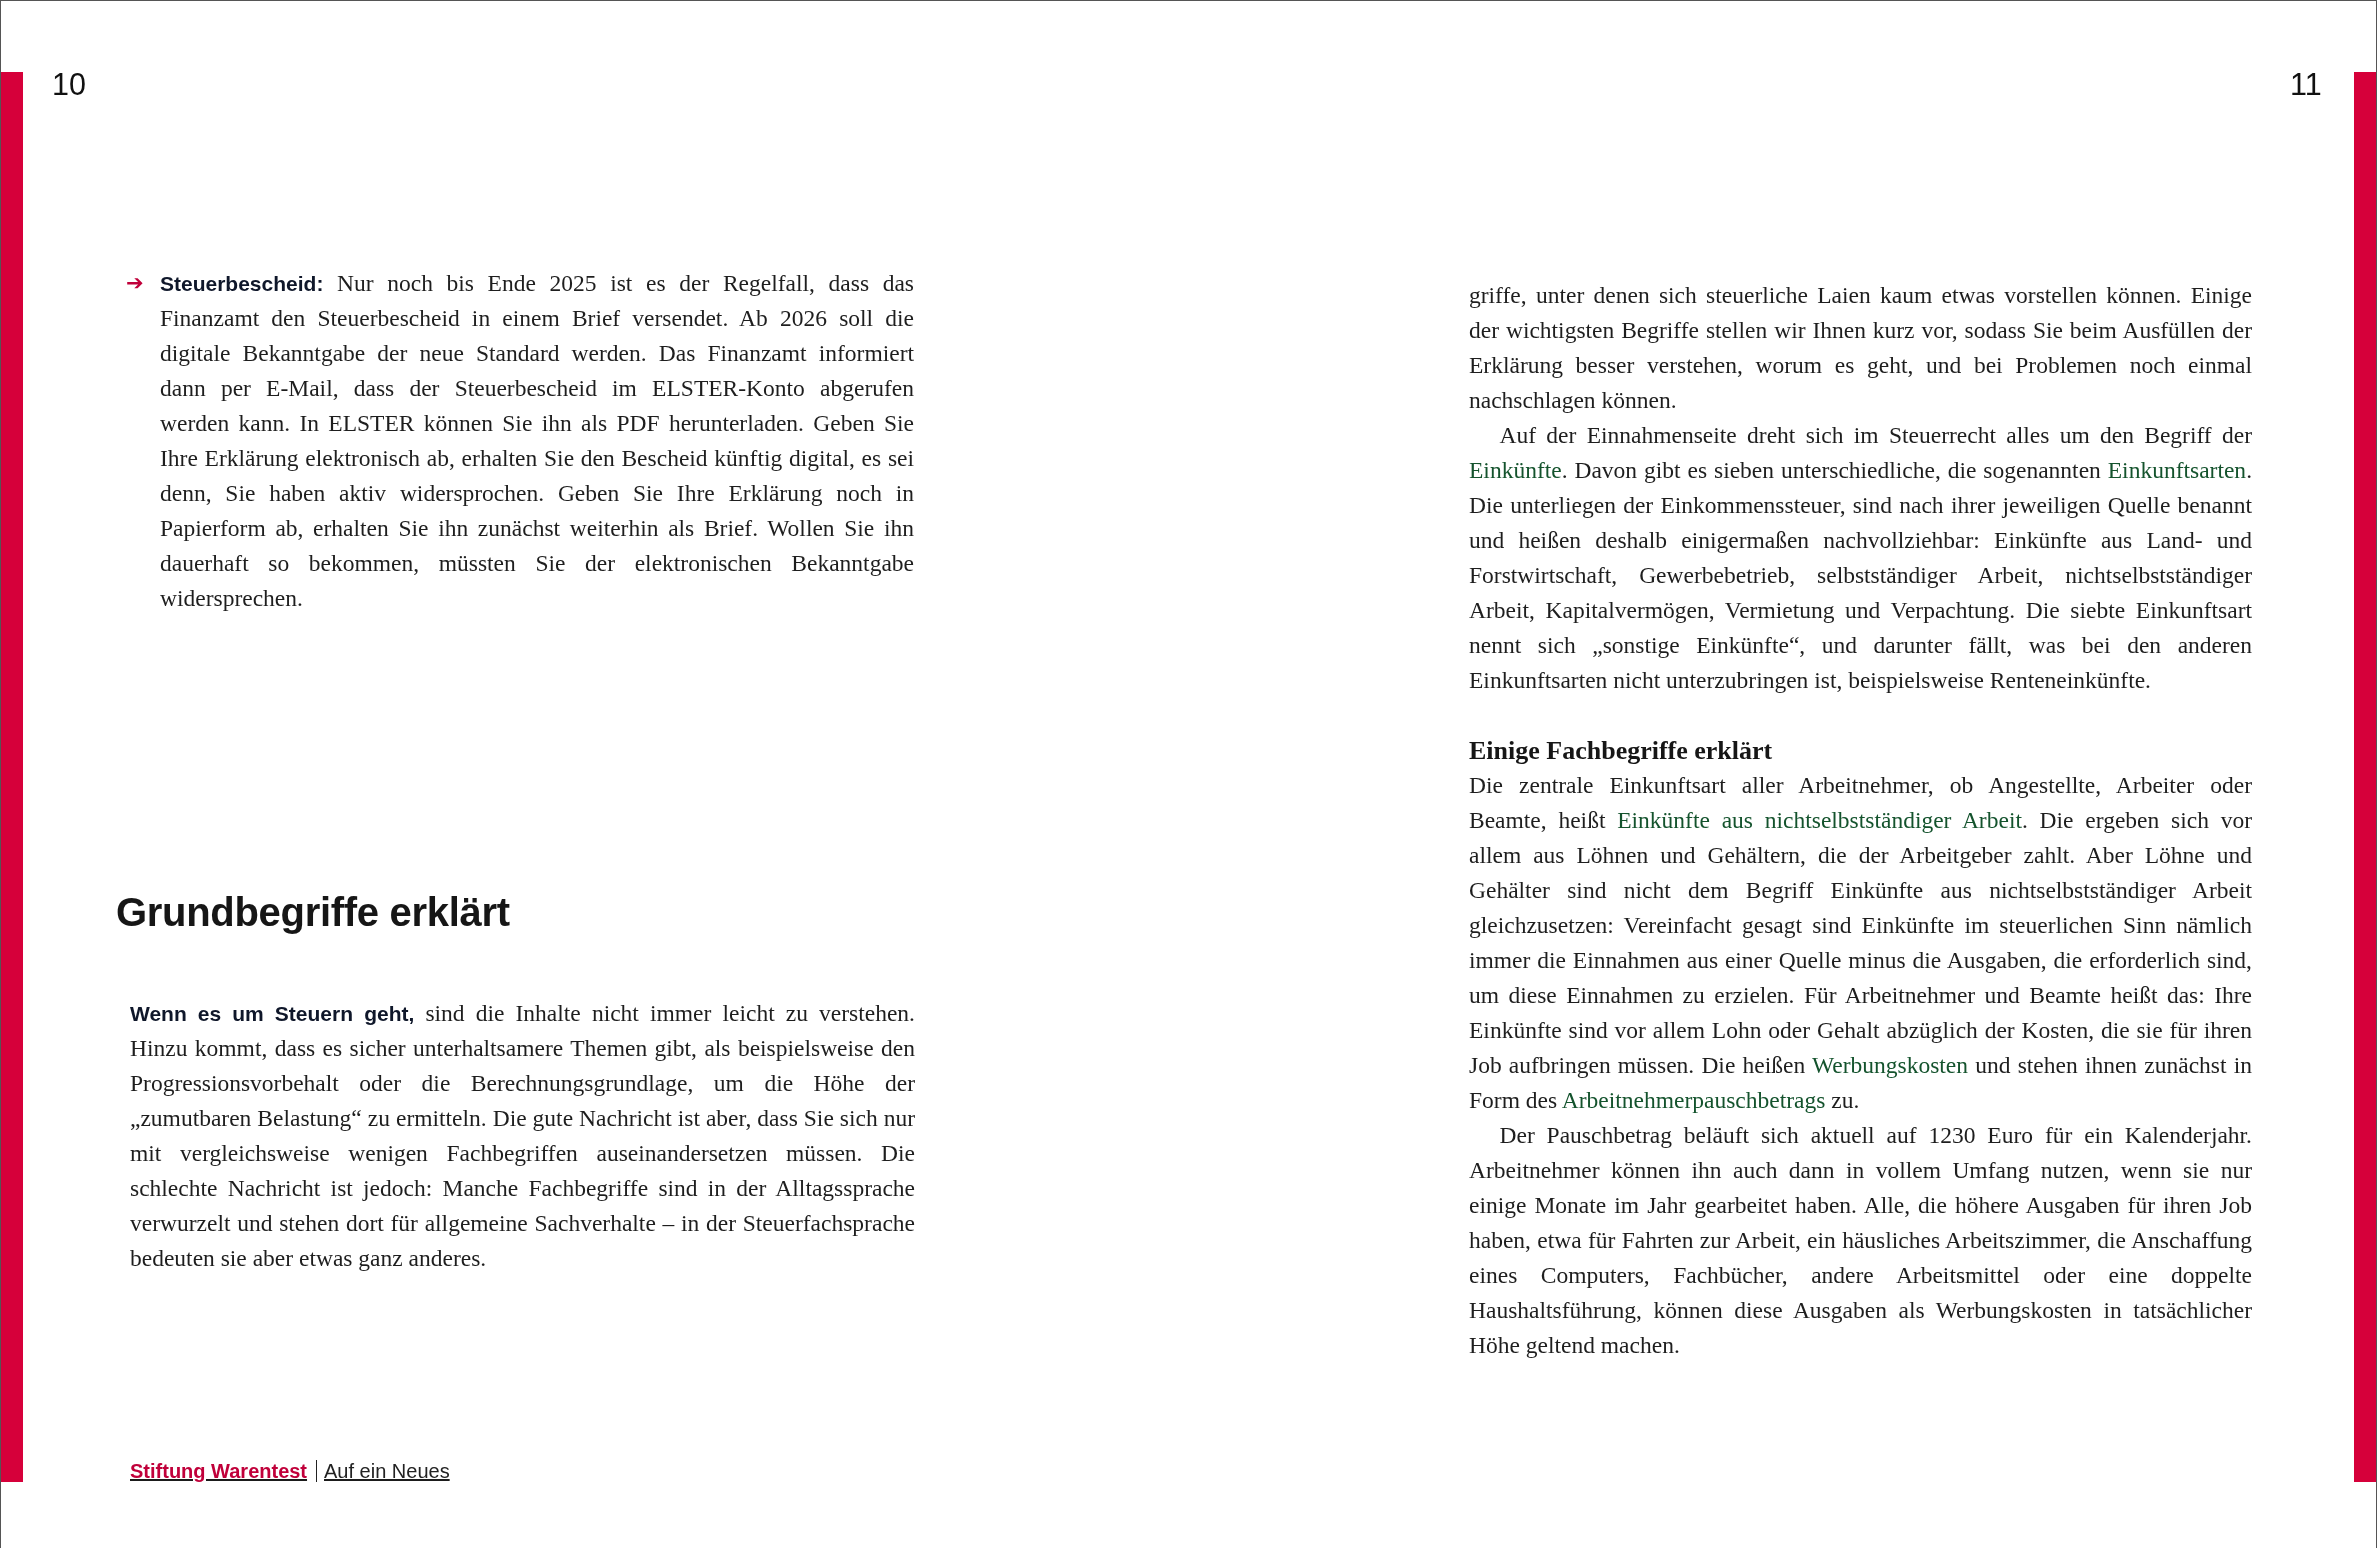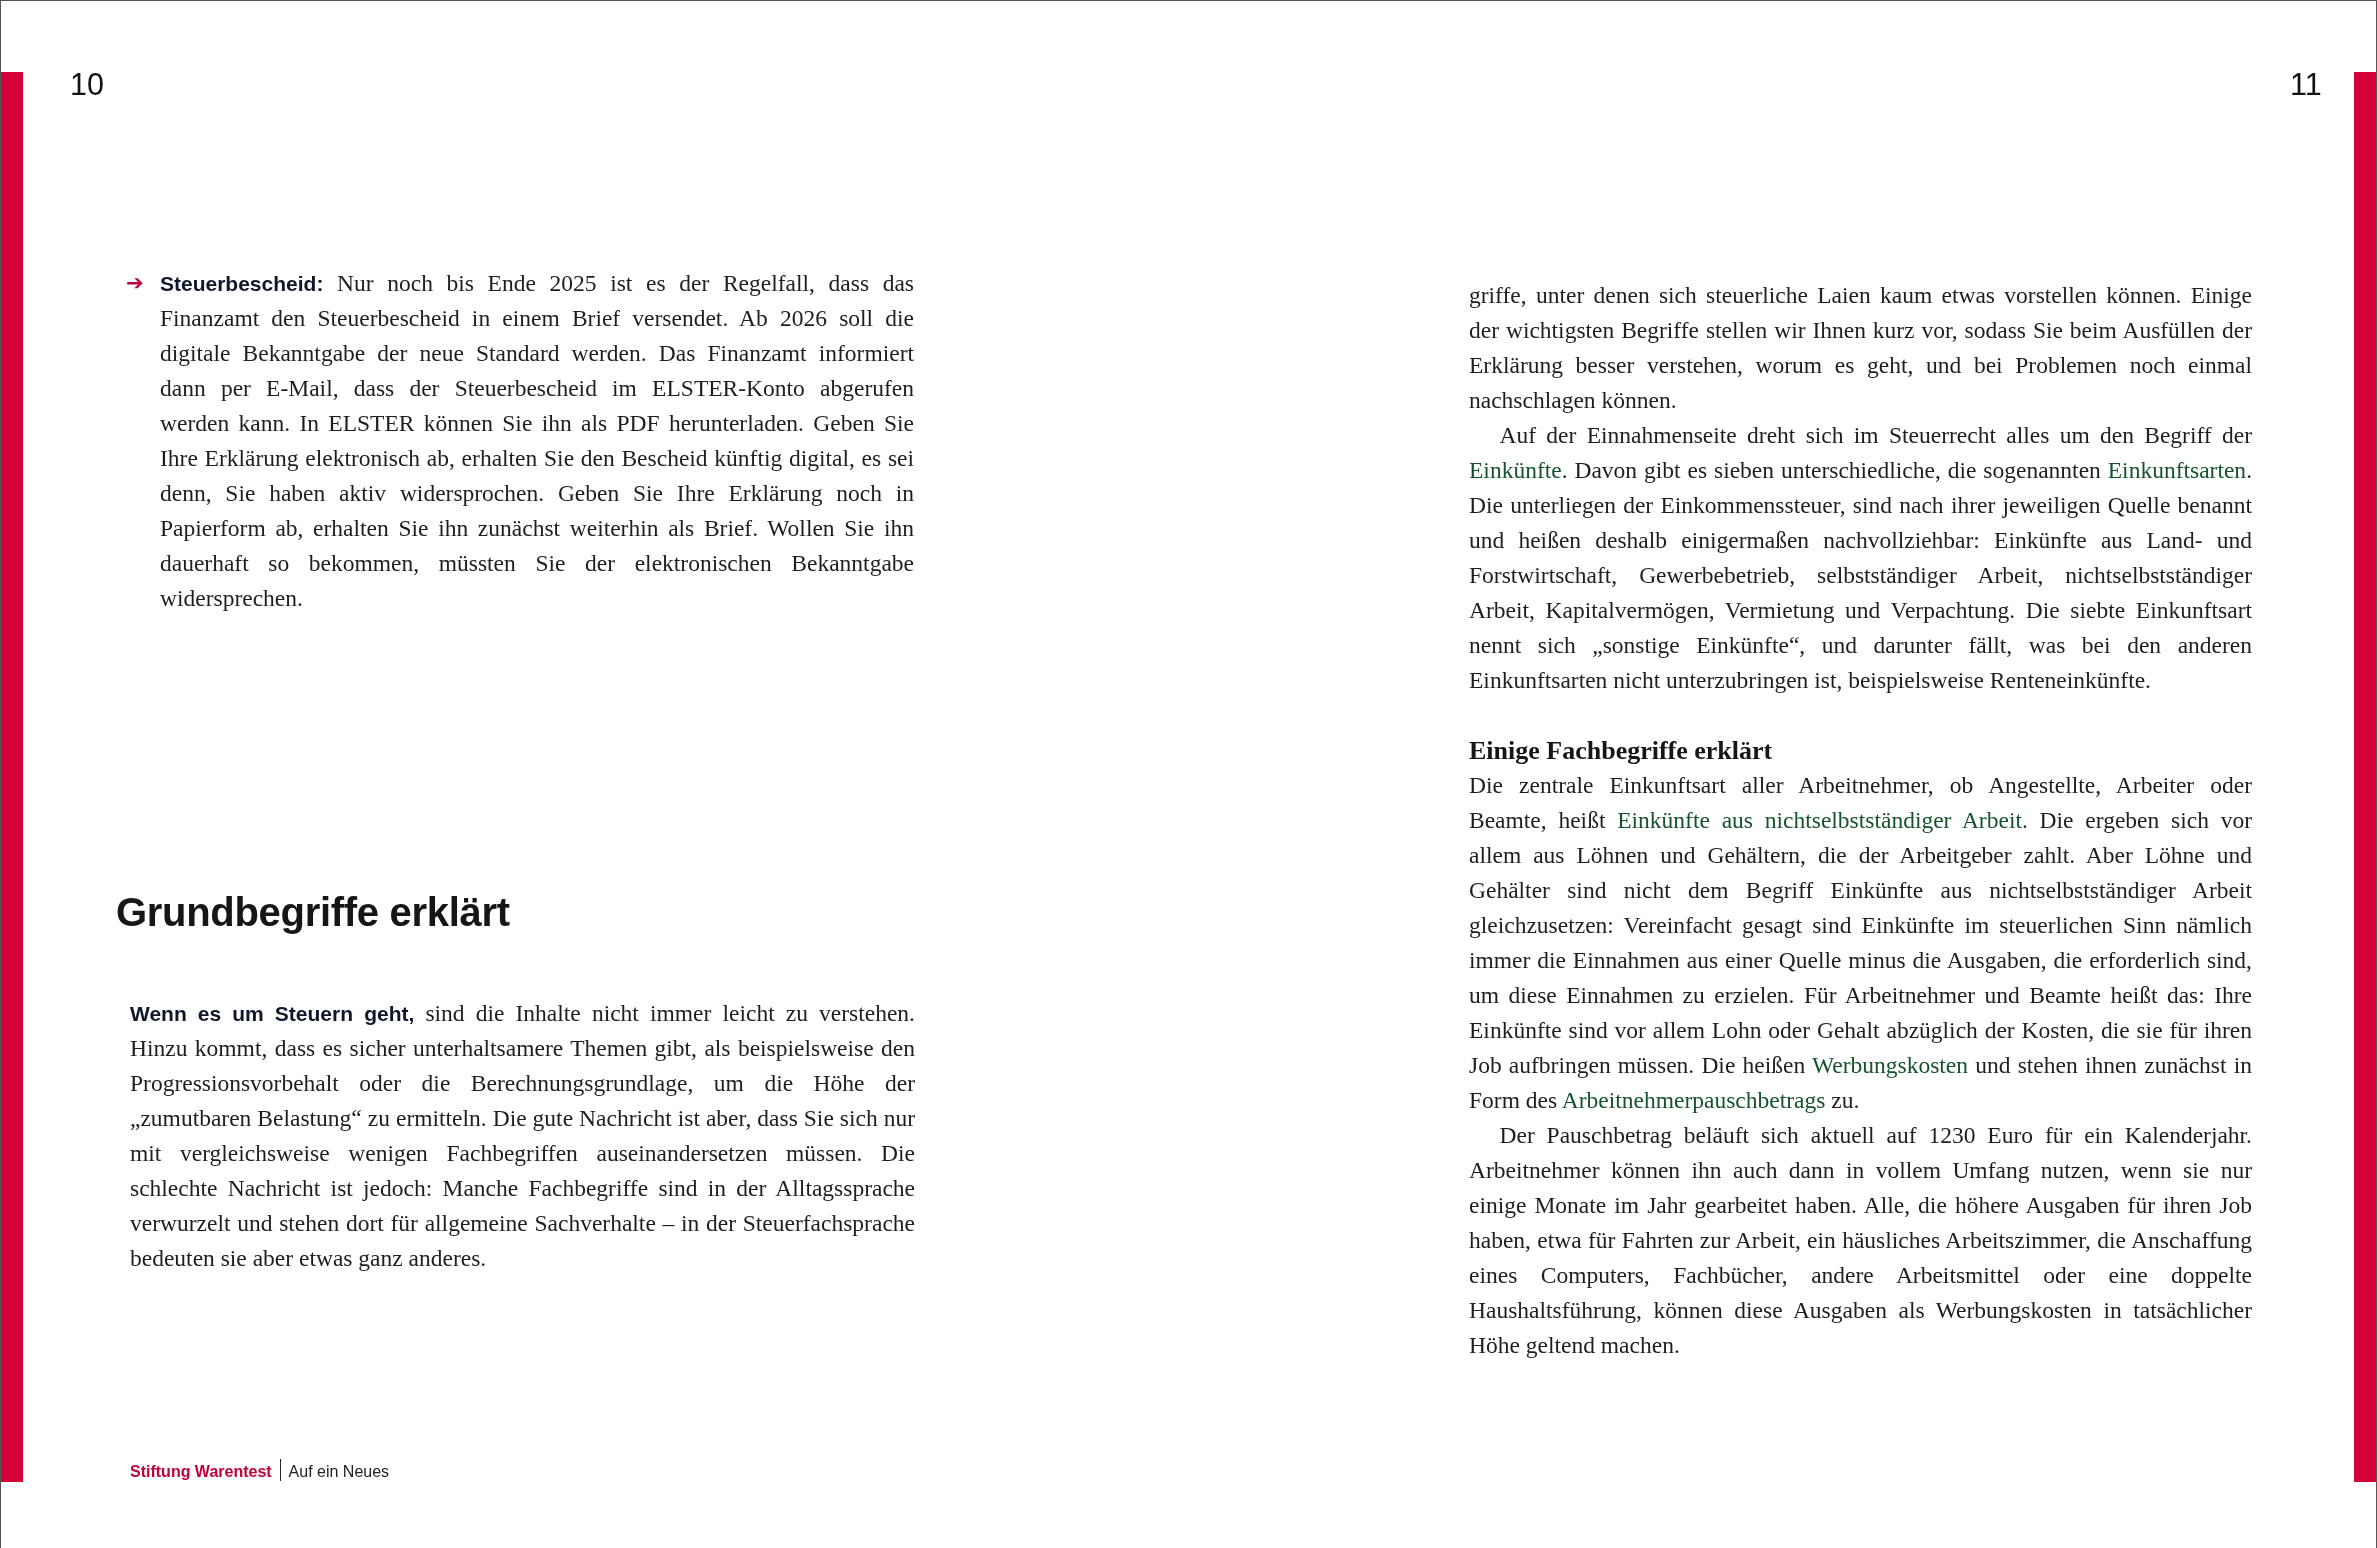--- a/index.html
+++ b/index.html
@@ -9,21 +9,21 @@
     font-family: "DejaVu Serif", "Liberation Serif", serif;
   }
   .frame { position: absolute; left: 0; top: 0; width: 2375px; height: 1547px; border: 1.2px solid #555; }
   .redbar { position: absolute; top: 72px; height: 1410px; width: 21.4px; background: #d6003a; }
   .redbar.left { left: 1.2px; }
   .redbar.right { right: 1.2px; }
   .pagenum {
     position: absolute; top: 66px; font-family: "Liberation Sans", sans-serif;
     font-size: 30.5px; line-height: 37px; color: #111;
   }
-  .pagenum.left { left: 52px; margin-left: 18px; }
+  .pagenum.left { left: 52px; }
   .pagenum.right { left: 2290px; }
 
   .col { position: absolute; font-family: "Liberation Serif", "DejaVu Serif", serif; font-size: 23.5px; line-height: 35px; color: #1e1e1e; }
   .col p { margin: 0; text-align: justify; hyphens: manual; }
   .indent { text-indent: 30.5px; }
 
   .c-left-top { left: 160px; top: 266px; width: 754px; }
   .bullet-row { position: relative; }
   .bullet-arrow {
     position: absolute; left: -34px; top: 0; color: #c0003a;
@@ -31,21 +31,21 @@
   }
   .red-lead { color: #0f172a; font-family: "Liberation Sans", sans-serif; font-weight: bold; font-size: 21px; margin-top: 24px; }
 
   .h1 {
     position: absolute; left: 116px; top: 882px; font-family: "Liberation Sans", sans-serif;
     font-weight: bold; font-size: 40px; line-height: 61px; color: #161616; letter-spacing: -0.3px;
   }
   .c-left-bottom { left: 130px; top: 996px; width: 785px; }
 
   .footer {
-    position: absolute; left: 130px; top: 1459px; font-family: "Liberation Sans", sans-serif; font-size: 16px; line-height: 24.4px;
+    position: absolute; left: 130px; top: 1459px; font-family: "Liberation Sans", sans-serif; font-size: 20px; line-height: 24.4px; text-decoration: underline;
   }
   .footer .brand { color: #c0003a; font-weight: bold; }
   .footer .sep { display: inline-block; width: 1.2px; height: 22px; background: #222; vertical-align: -3.7px; margin: 0 7.3px 0 8.5px; }
   .footer .title { color: #222; }
 
   .c-right { left: 1469px; top: 278px; width: 783px; }
   .h2 {
     font-family: Liberation Serif, serif; font-weight: bold; font-size: 26px; line-height: 35px; color: #161616;
     margin-top: 35px !important;
   }

